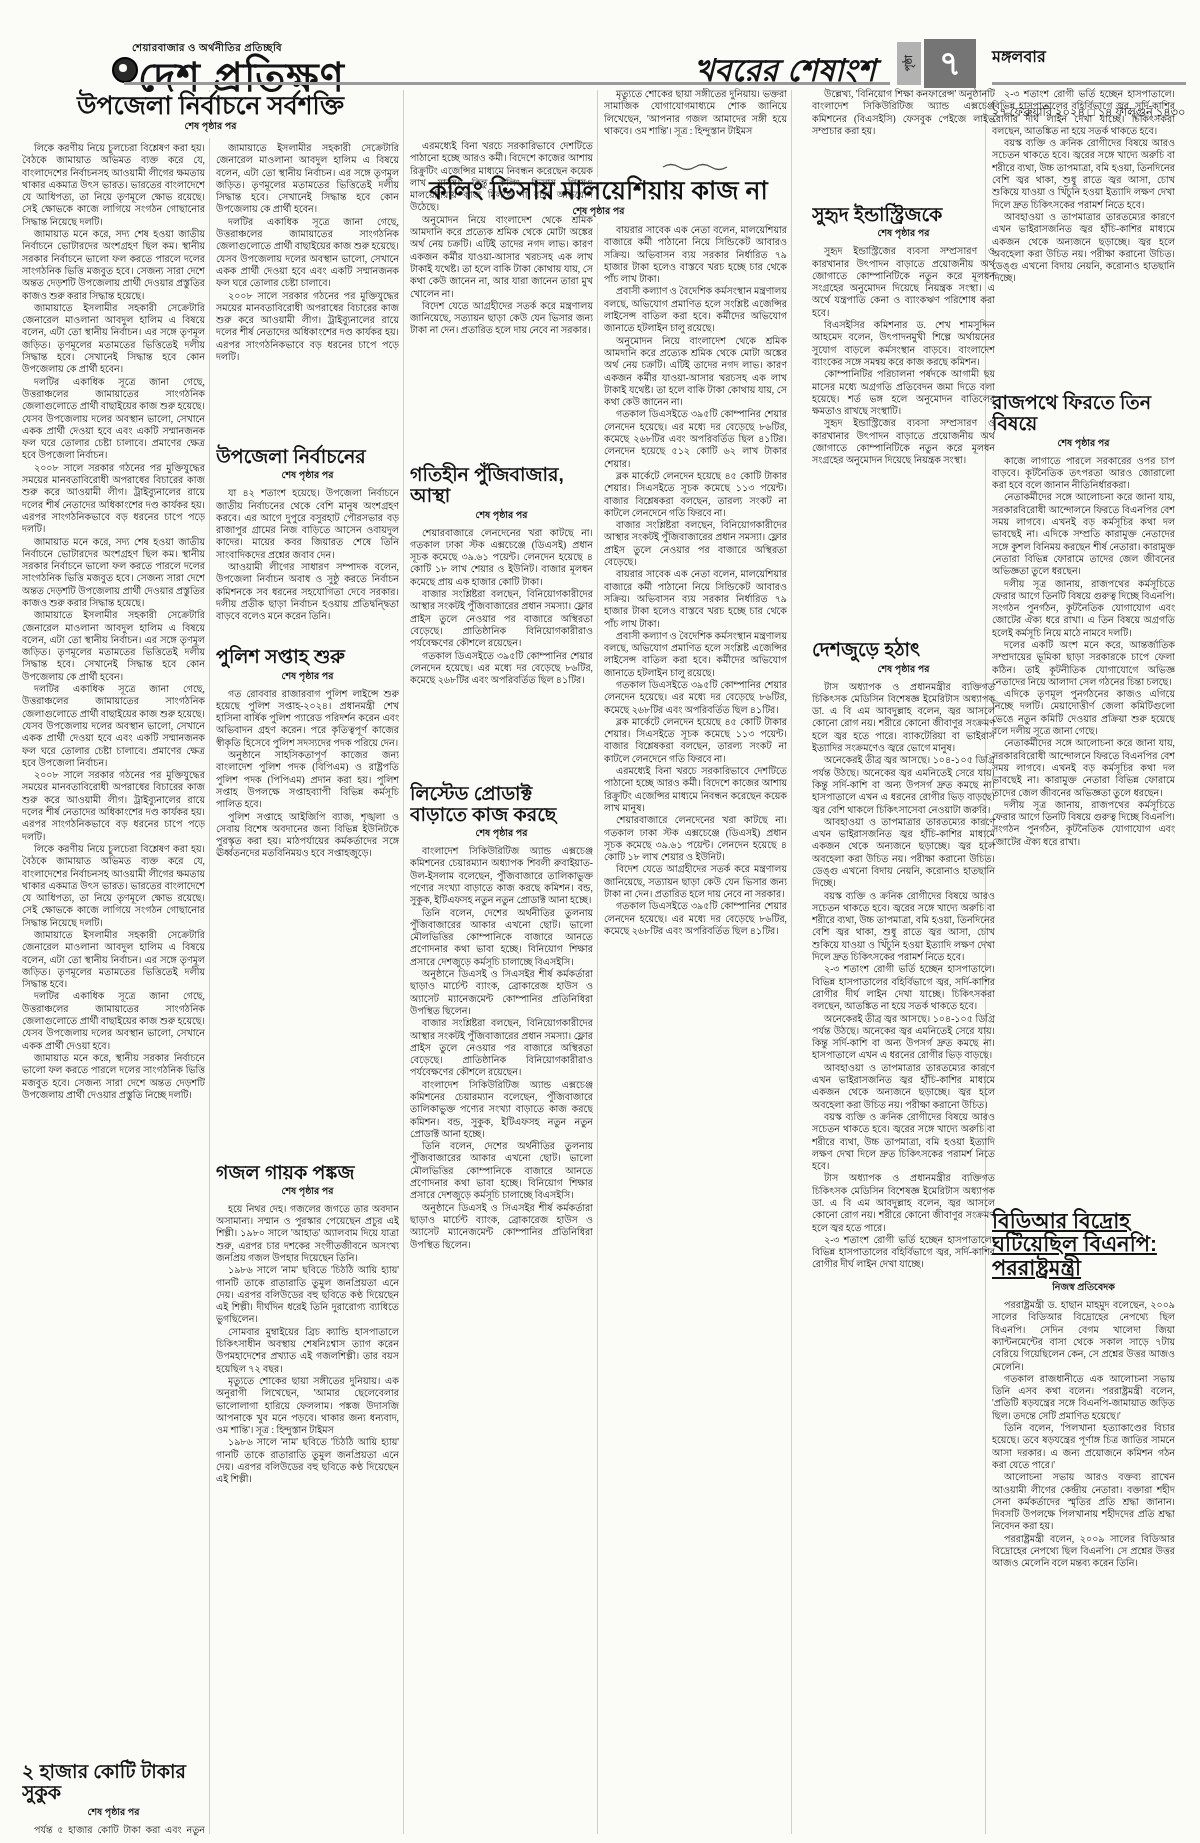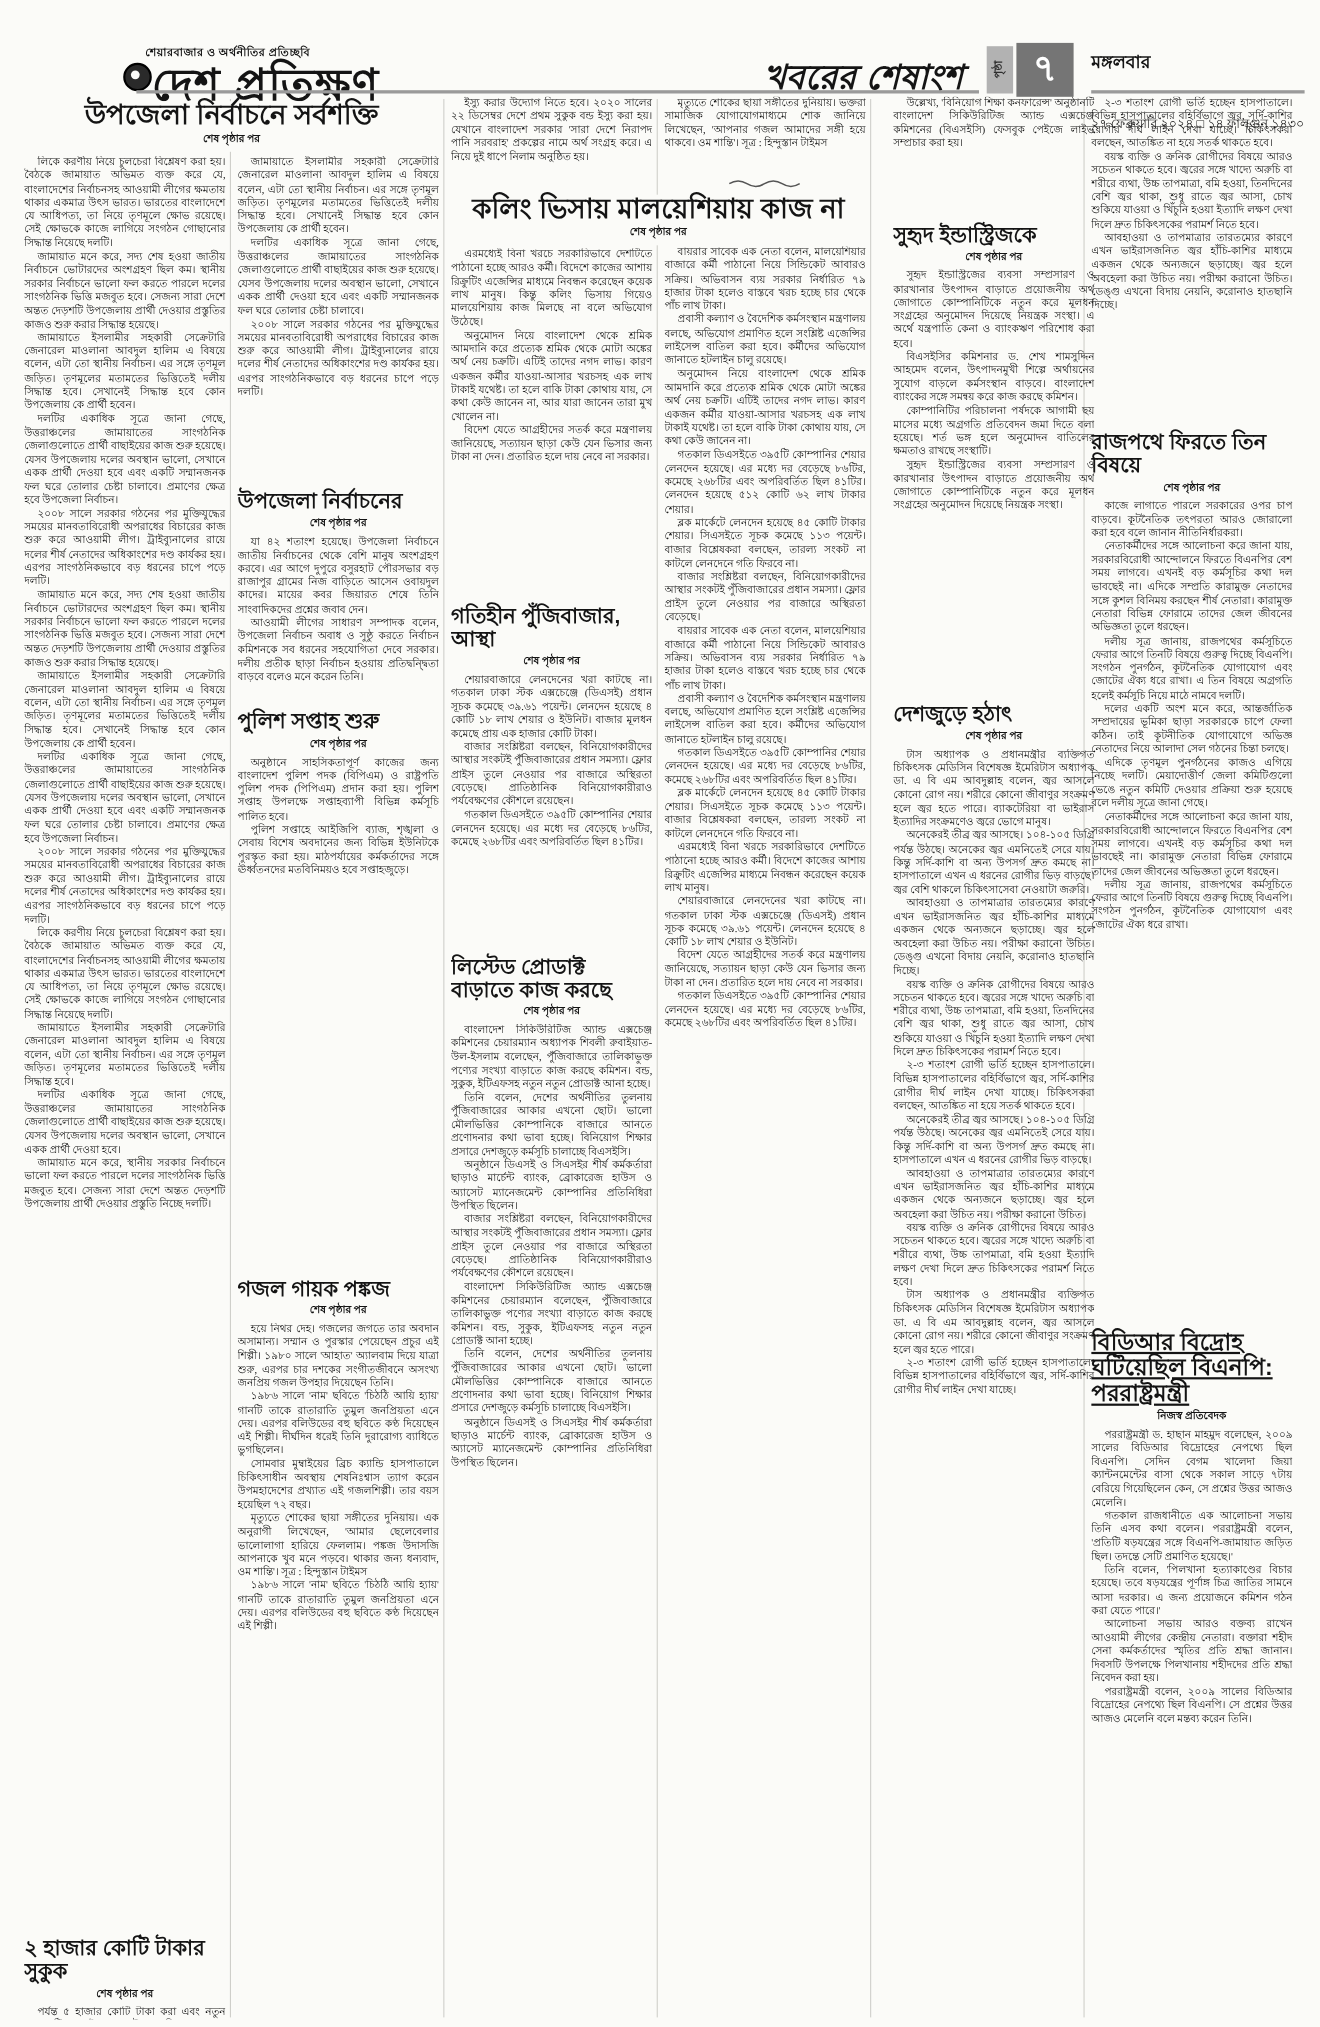--- a/index.html
+++ b/index.html
@@ -112,38 +112,36 @@
       </div>
     <div class="hl hl-1col">উপজেলা নির্বাচনের</div>
     <div class="cont">শেষ পৃষ্ঠার পর</div>
     <div class="tblock" style="height:155px">
         <p class="para">যা ৪২ শতাংশ হয়েছে। উপজেলা নির্বাচনে জাতীয় নির্বাচনের থেকে বেশি মানুষ অংশগ্রহণ করবে। এর আগে দুপুরে বসুরহাট পৌরসভার বড় রাজাপুর গ্রামের নিজ বাড়িতে আসেন ওবায়দুল কাদের। মায়ের কবর জিয়ারত শেষে তিনি সাংবাদিকদের প্রশ্নের জবাব দেন।</p>
         <p class="para">আওয়ামী লীগের সাধারণ সম্পাদক বলেন, উপজেলা নির্বাচন অবাধ ও সুষ্ঠু করতে নির্বাচন কমিশনকে সব ধরনের সহযোগিতা দেবে সরকার। দলীয় প্রতীক ছাড়া নির্বাচন হওয়ায় প্রতিদ্বন্দ্বিতা বাড়বে বলেও মনে করেন তিনি।</p>
       </div>
     <div class="hl hl-1col">পুলিশ সপ্তাহ শুরু</div>
     <div class="cont">শেষ পৃষ্ঠার পর</div>
     <div class="tblock" style="height:470px">
+        <p class="para">গত রোববার রাজারবাগ পুলিশ লাইন্সে শুরু হয়েছে পুলিশ সপ্তাহ-২০২৪। প্রধানমন্ত্রী শেখ হাসিনা বার্ষিক পুলিশ প্যারেড পরিদর্শন করেন এবং অভিবাদন গ্রহণ করেন। পরে কৃতিত্বপূর্ণ কাজের স্বীকৃতি হিসেবে পুলিশ সদস্যদের পদক পরিয়ে দেন।</p>
         <p class="para">অনুষ্ঠানে সাহসিকতাপূর্ণ কাজের জন্য বাংলাদেশ পুলিশ পদক (বিপিএম) ও রাষ্ট্রপতি পুলিশ পদক (পিপিএম) প্রদান করা হয়। পুলিশ সপ্তাহ উপলক্ষে সপ্তাহব্যাপী বিভিন্ন কর্মসূচি পালিত হবে।</p>
         <p class="para">পুলিশ সপ্তাহে আইজিপি ব্যাজ, শৃঙ্খলা ও সেবায় বিশেষ অবদানের জন্য বিভিন্ন ইউনিটকে পুরস্কৃত করা হয়। মাঠপর্যায়ের কর্মকর্তাদের সঙ্গে ঊর্ধ্বতনদের মতবিনিময়ও হবে সপ্তাহজুড়ে।</p>
       </div>
     <div class="hl hl-1col">গজল গায়ক পঙ্কজ</div>
     <div class="cont">শেষ পৃষ্ঠার পর</div>
     <div class="tblock" style="height:600px">
         <p class="para">হয়ে নিথর দেহ। গজলের জগতে তার অবদান অসামান্য। সম্মান ও পুরস্কার পেয়েছেন প্রচুর এই শিল্পী। ১৯৮০ সালে 'আহাত' অ্যালবাম দিয়ে যাত্রা শুরু, এরপর চার দশকের সংগীতজীবনে অসংখ্য জনপ্রিয় গজল উপহার দিয়েছেন তিনি।</p>
         <p class="para">১৯৮৬ সালে 'নাম' ছবিতে 'চিঠঠি আয়ি হ্যায়' গানটি তাকে রাতারাতি তুমুল জনপ্রিয়তা এনে দেয়। এরপর বলিউডের বহু ছবিতে কণ্ঠ দিয়েছেন এই শিল্পী। দীর্ঘদিন ধরেই তিনি দুরারোগ্য ব্যাধিতে ভুগছিলেন।</p>
         <p class="para">সোমবার মুম্বাইয়ের ব্রিচ ক্যান্ডি হাসপাতালে চিকিৎসাধীন অবস্থায় শেষনিঃশ্বাস ত্যাগ করেন উপমহাদেশের প্রখ্যাত এই গজলশিল্পী। তার বয়স হয়েছিল ৭২ বছর।</p>
         <p class="para">মৃত্যুতে শোকের ছায়া সঙ্গীতের দুনিয়ায়। এক অনুরাগী লিখেছেন, 'আমার ছেলেবেলার ভালোলাগা হারিয়ে ফেললাম। পঙ্কজ উদাসজি আপনাকে খুব মনে পড়বে। থাকার জন্য ধন্যবাদ, ওম শান্তি'। সূত্র : হিন্দুস্তান টাইমস</p>
         <p class="para">১৯৮৬ সালে 'নাম' ছবিতে 'চিঠঠি আয়ি হ্যায়' গানটি তাকে রাতারাতি তুমুল জনপ্রিয়তা এনে দেয়। এরপর বলিউডের বহু ছবিতে কণ্ঠ দিয়েছেন এই শিল্পী।</p>
       </div>
   </div>
 
   <div class="col" id="col3">
-    <div class="tblock" style="height:86px">
-        <p class="para">ইস্যু করার উদ্যোগ নিতে হবে। ২০২০ সালের ২২ ডিসেম্বর দেশে প্রথম সুকুক বন্ড ইস্যু করা হয়। যেখানে বাংলাদেশ সরকার 'সারা দেশে নিরাপদ পানি সরবরাহ' প্রকল্পের নামে অর্থ সংগ্রহ করে। এ নিয়ে দুই ধাপে নিলাম অনুষ্ঠিত হয়।</p>
-      </div>
     <div class="spacer" style="height:52px"></div>
     <div class="tblock" style="height:320px">
         <p class="para">এরমধ্যেই বিনা খরচে সরকারিভাবে দেশটিতে পাঠানো হচ্ছে আরও কর্মী। বিদেশে কাজের আশায় রিক্রুটিং এজেন্সির মাধ্যমে নিবন্ধন করেছেন কয়েক লাখ মানুষ। কিন্তু কলিং ভিসায় গিয়েও মালয়েশিয়ায় কাজ মিলছে না বলে অভিযোগ উঠেছে।</p>
         <p class="para">অনুমোদন নিয়ে বাংলাদেশ থেকে শ্রমিক আমদানি করে প্রত্যেক শ্রমিক থেকে মোটা অঙ্কের অর্থ নেয় চক্রটি। এটিই তাদের নগদ লাভ। কারণ একজন কর্মীর যাওয়া-আসার খরচসহ এক লাখ টাকাই যথেষ্ট। তা হলে বাকি টাকা কোথায় যায়, সে কথা কেউ জানেন না, আর যারা জানেন তারা মুখ খোলেন না।</p>
         <p class="para">বিদেশ যেতে আগ্রহীদের সতর্ক করে মন্ত্রণালয় জানিয়েছে, সত্যায়ন ছাড়া কেউ যেন ভিসার জন্য টাকা না দেন। প্রতারিত হলে দায় নেবে না সরকার।</p>
       </div>
     <div class="hl hl-1col">গতিহীন পুঁজিবাজার, আস্থা</div>
     <div class="cont">শেষ পৃষ্ঠার পর</div>
     <div class="tblock" style="height:252px">
         <p class="para">শেয়ারবাজারে লেনদেনের খরা কাটছে না। গতকাল ঢাকা স্টক এক্সচেঞ্জে (ডিএসই) প্রধান সূচক কমেছে ৩৯.৬১ পয়েন্ট। লেনদেন হয়েছে ৪ কোটি ১৮ লাখ শেয়ার ও ইউনিট। বাজার মূলধন কমেছে প্রায় এক হাজার কোটি টাকা।</p>

